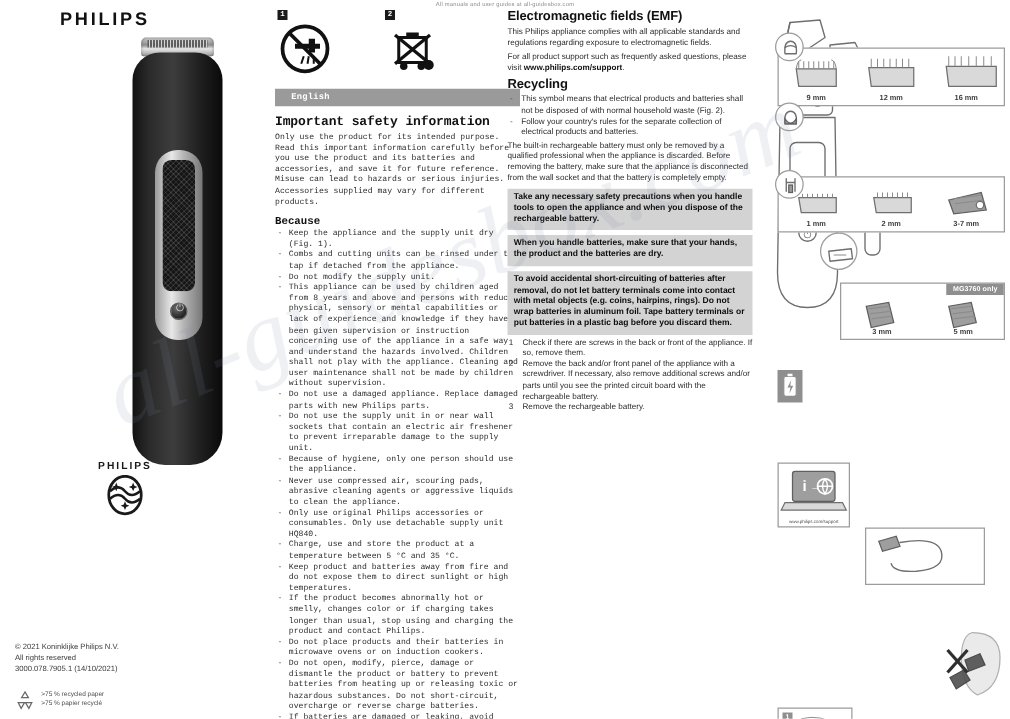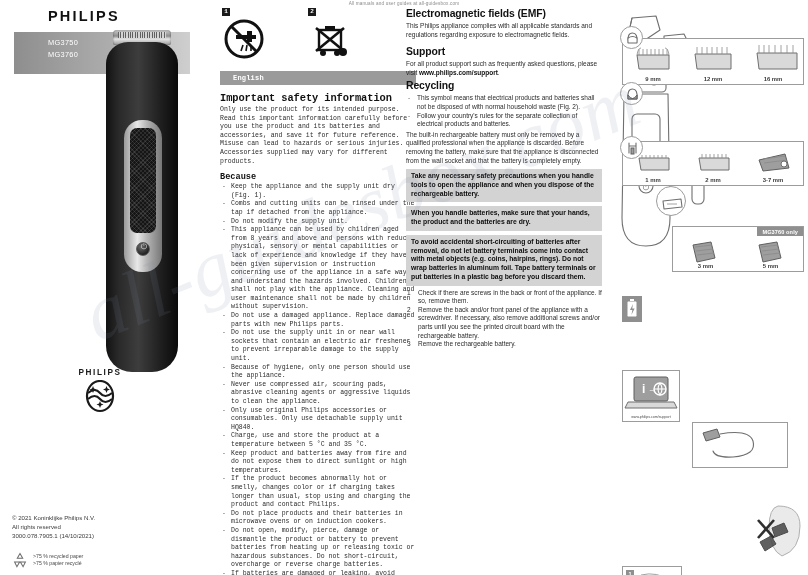--- a/index.html
+++ b/index.html
@@ -211,24 +211,20 @@
 
 <div id="page">
 
   <div class="site-header">All manuals and user guides at all-guidesbox.com</div>
   <div class="watermark">all-guidesbox.com</div>
 
   <div class="cover">
 
     <div class="brand-block">
       <div class="brand-name">PHILIPS</div>
-      <div class="model-box">
-        <div class="model-line">MG3750</div>
-        <div class="model-line">MG3760</div>
-      </div>
     </div>
 
     <div class="trimmer">
       <div class="tr-blade"></div>
       <div class="tr-body">
         <div class="tr-plate"></div>
         <div class="tr-grip"></div>
         <div class="tr-power"></div>
       </div>
     </div>
@@ -318,21 +314,20 @@
       <li>Do not open, modify, pierce, damage or dismantle the product or battery to prevent batteries from heating up or releasing toxic or hazardous substances. Do not short-circuit, overcharge or reverse charge batteries.</li>
       <li>If batteries are damaged or leaking, avoid contact with the skin or eyes. If this occurs, immediately rinse well with water and seek medical care.</li>
     </ul>
   </div>
 
   <div class="col" id="col-b">
 
     <h2 class="sec">Electromagnetic fields (EMF)</h2>
     <p class="body">This Philips appliance complies with all applicable standards and regulations regarding exposure to electromagnetic fields.</p>
 
-    <h2 class="sec" style="margin-top:7px">Support</h2>
     <p class="body"><span>For all product support such as frequently asked questions, please visit </span><b>www.philips.com/support</b><span>.</span></p>
 
     <h2 class="sec" style="margin-top:1px">Recycling</h2>
     <ul class="dash">
       <li>This symbol means that electrical products and batteries shall not be disposed of with normal household waste (Fig. 2).</li>
       <li>Follow your country's rules for the separate collection of electrical products and batteries.</li>
     </ul>
 
     <p class="body">The built-in rechargeable battery must only be removed by a qualified professional when the appliance is discarded. Before removing the battery, make sure that the appliance is disconnected from the wall socket and that the battery is completely empty.</p>
 

